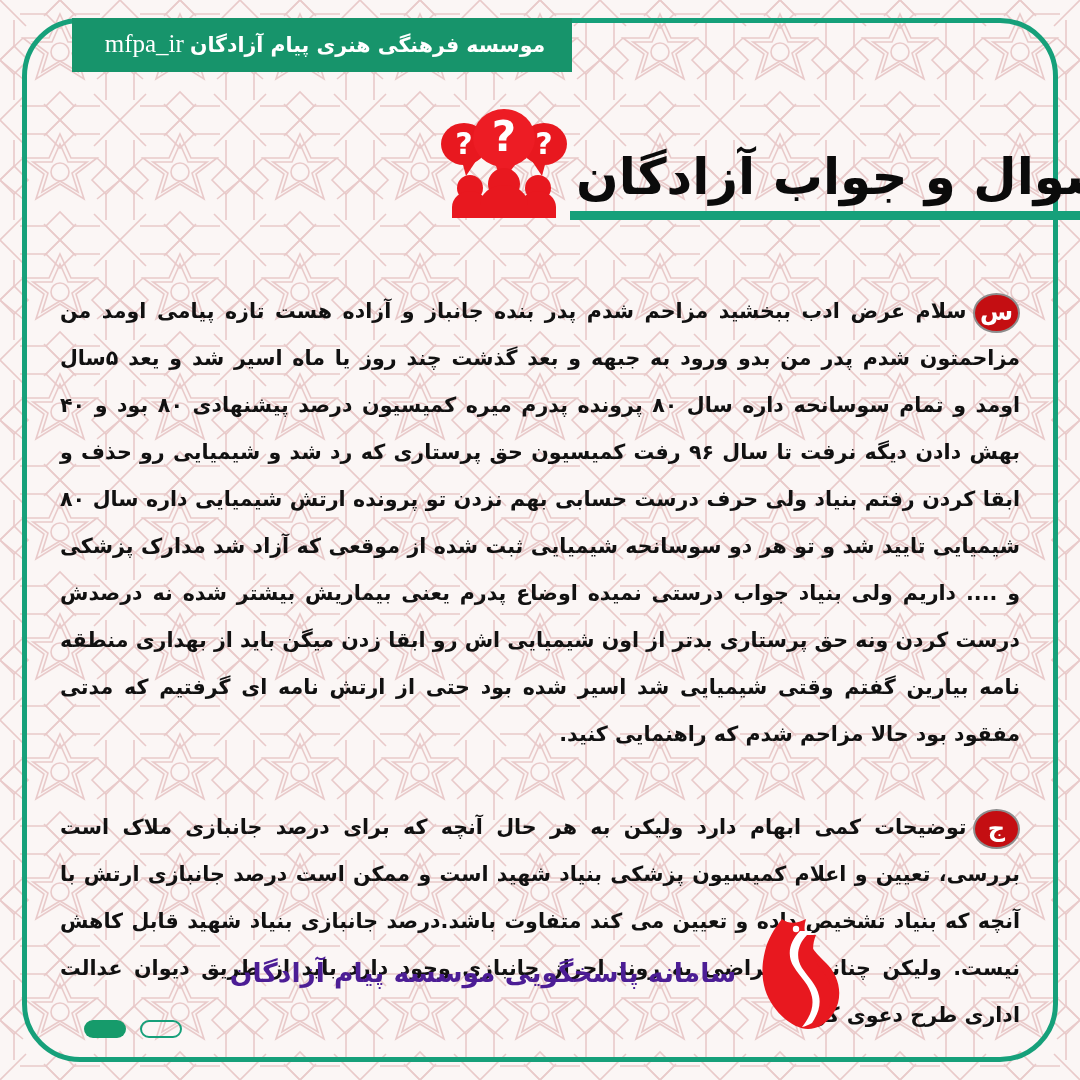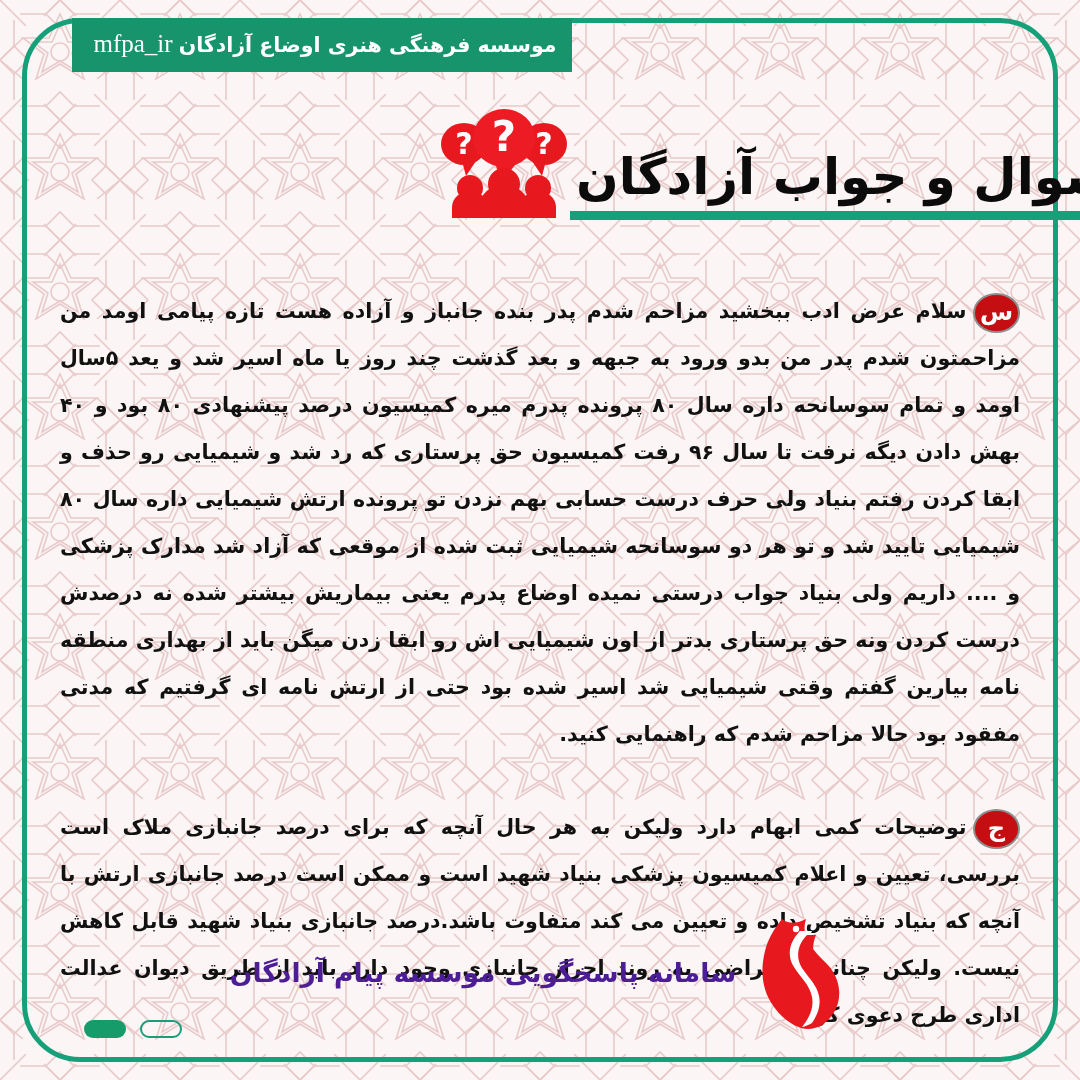--- a/index.html
+++ b/index.html
@@ -220,21 +220,21 @@
           <path d="M46,14 L20,14 M74,14 L100,14 M46,106 L20,106 M74,106 L100,106"></path>
         </g>
       </pattern>
     </defs>
     <rect width="1080" height="1080" fill="url(#islamic)"></rect>
   </svg>
 
   <div id="frame"></div>
 
   <div id="banner">
-    <span class="banner-text"><span>موسسه فرهنگی هنری اوضاع آزادگان</span><span class="handle">mfpa_ir</span></span>
+    <span class="banner-text"><span>موسسه فرهنگی هنری پیام آزادگان</span><span class="handle">mfpa_ir</span></span>
   </div>
 
   <div id="title-block">
 
     <svg id="qa-icon" viewBox="0 0 128 112" aria-hidden="true">
       <g fill="#E8181F">
 
         <ellipse cx="24" cy="38" rx="23" ry="21"></ellipse>
         <polygon points="22,55 36,55 26,70"></polygon>
 

